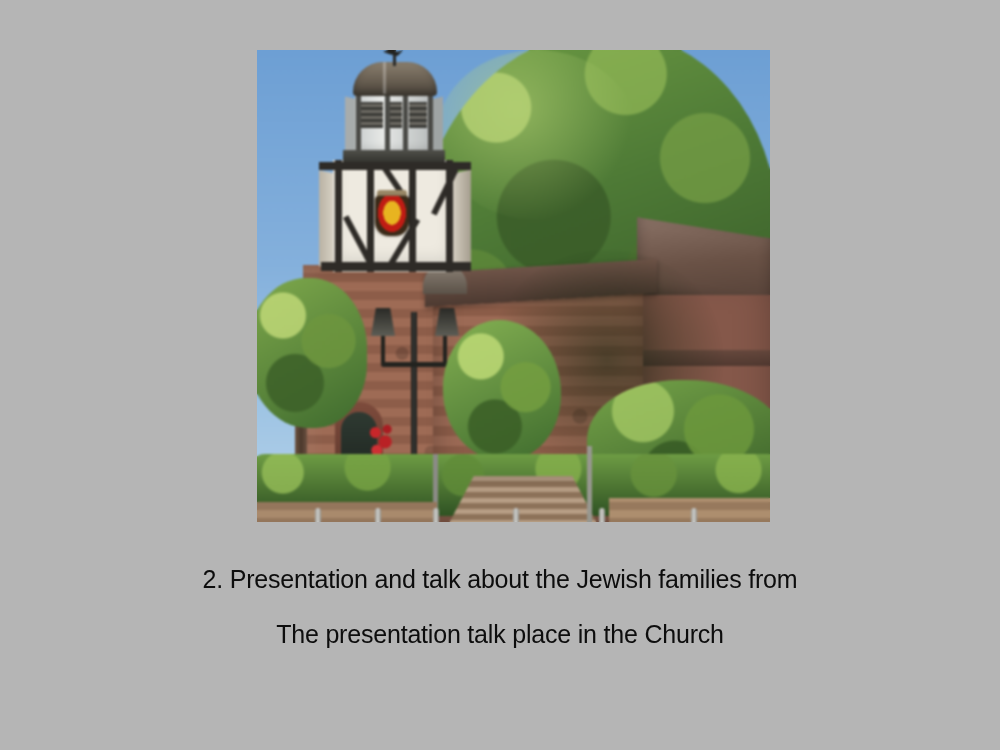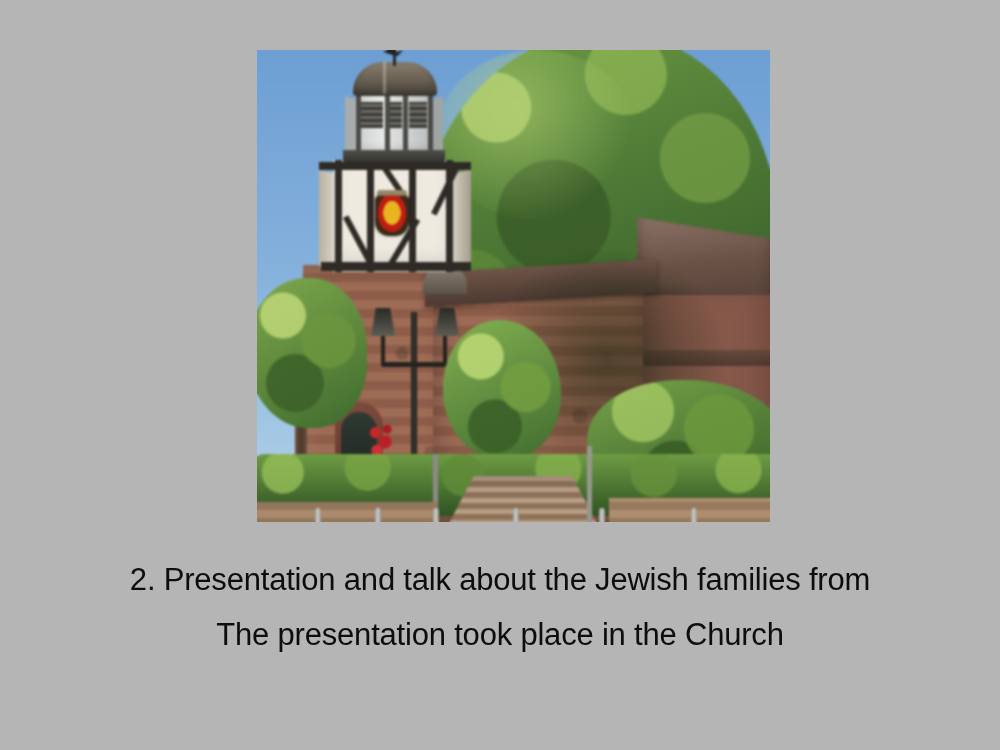--- a/index.html
+++ b/index.html
@@ -317,21 +317,21 @@
   }
 
   
   #caption {
     position: absolute;
     left: 40px;
     top: 552px;
     width: 920px;
     text-align: center;
     color: #0d0d0d;
-    font-size: 31px;
+    font-size: 25px;
     line-height: 55px;
     letter-spacing: -0.2px;
     font-family: "Liberation Sans", sans-serif;
   }
   #caption .cline { display: block; white-space: pre; }
 </style>
 </head>
 <body>
 
 <div id="slide">
@@ -416,16 +416,16 @@
     <div class="bollard bo3"></div>
     <div class="bollard bo4"></div>
     <div class="bollard bo5"></div>
     <div class="bollard bo6"></div>
 
     <div id="photo-blur"></div>
   </div>
 
   <div id="caption">
     <span class="cline">2. Presentation and talk about the Jewish families from</span>
-    <span class="cline">The presentation took place in the Church</span>
+    <span class="cline">The presentation talk place in the Church</span>
   </div>
 
 </div>
 
 </body></html>

